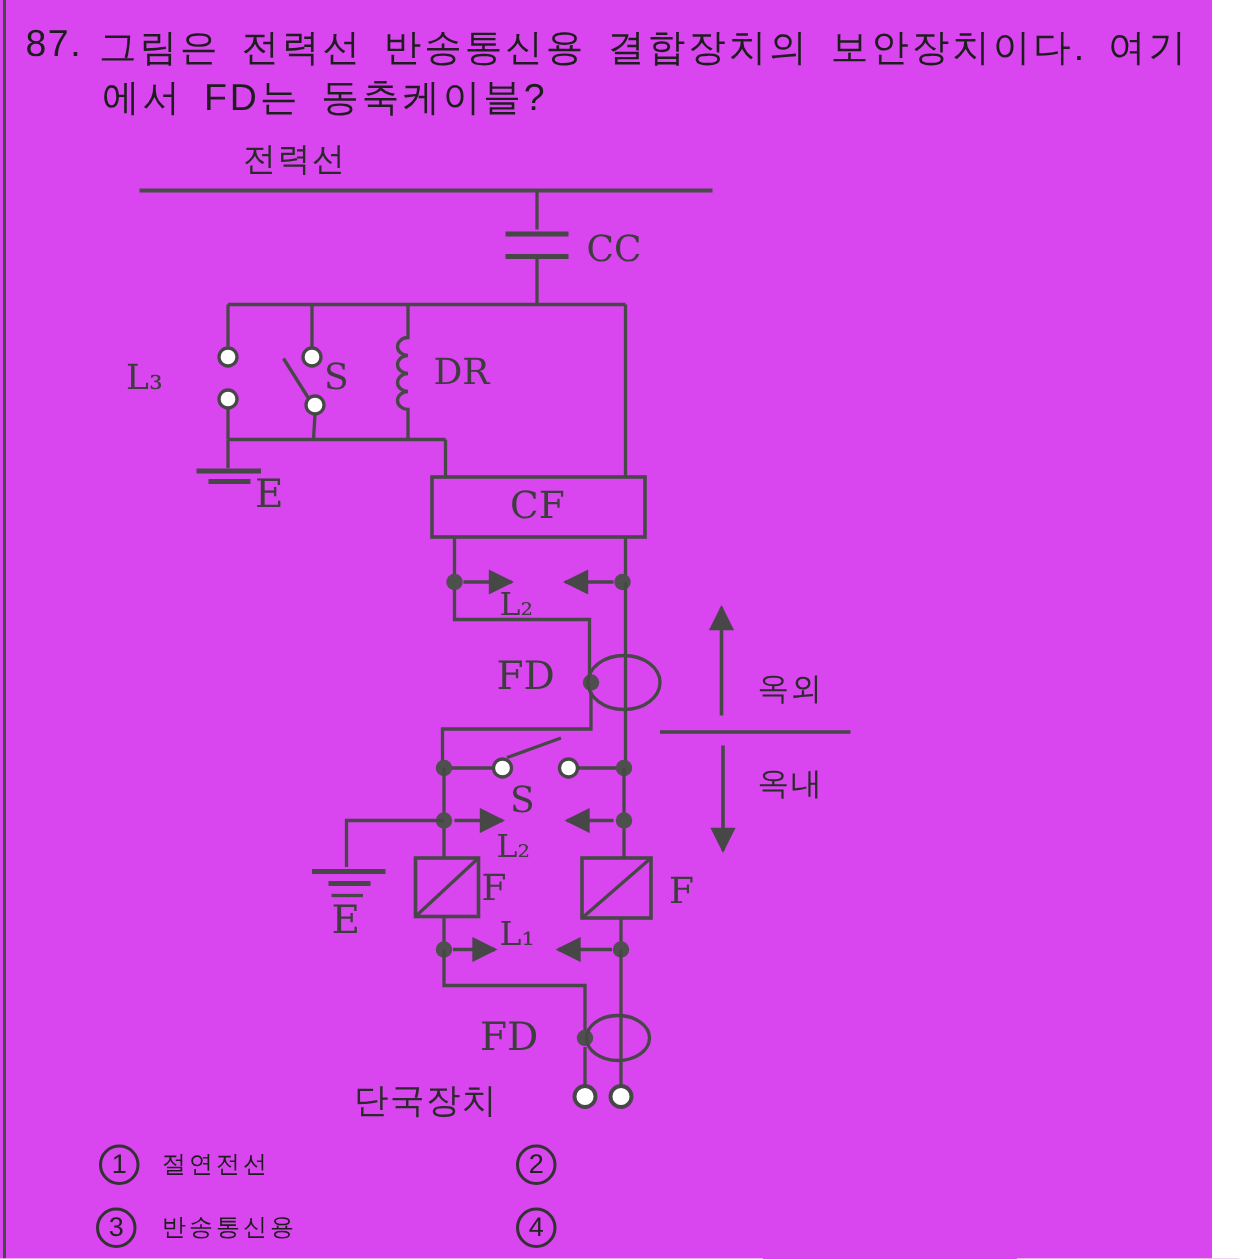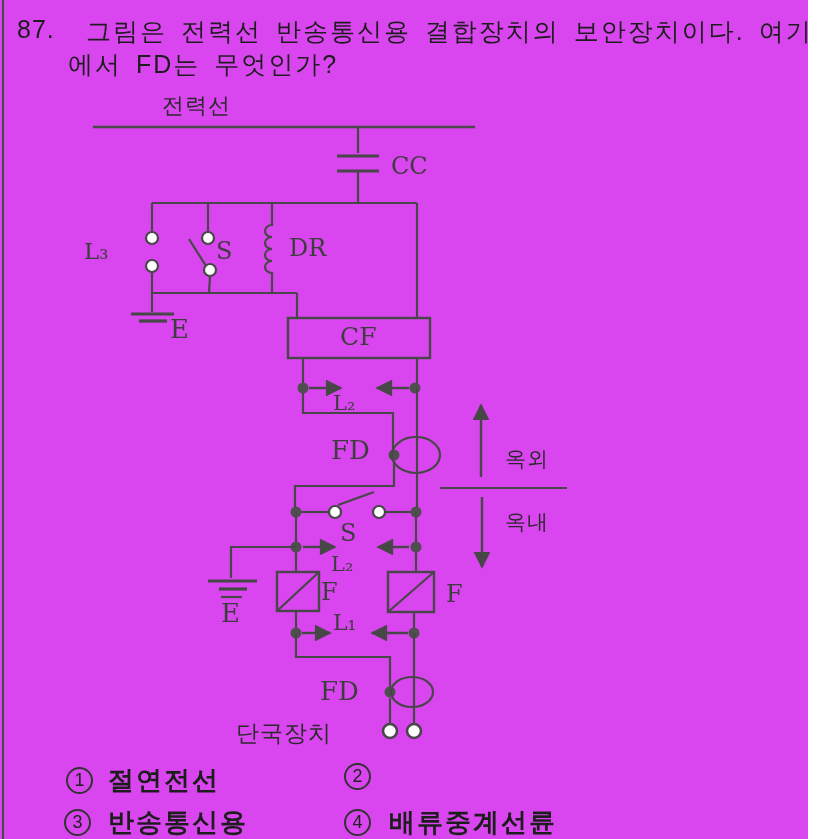--- a/index.html
+++ b/index.html
@@ -14,21 +14,21 @@
   .page-border{
     position:absolute;left:2px;top:0;width:2px;height:839px;
     background:#4a4a4a;
   }
   .q-num{
     position:absolute;left:17px;top:15px;
     font-size:25px;letter-spacing:1px;color:#1d1d1d;white-space:nowrap;
   }
   .q-line1{
     position:absolute;left:66px;top:15px;
-    font-size:25px;letter-spacing:2px;word-spacing:5px;white-space:nowrap;color:#1d1d1d;margin-left:20px;
+    font-size:25px;letter-spacing:2px;word-spacing:5px;white-space:nowrap;color:#1d1d1d;
   }
   .q-line2{
     position:absolute;left:68px;top:48px;
     font-size:25px;letter-spacing:2px;word-spacing:5px;white-space:nowrap;color:#1d1d1d;
   }
   svg.diagram{position:absolute;left:0;top:0;}
   .wire{stroke:#474747;stroke-width:2.2;fill:none;stroke-linecap:butt;}
   .wire-thick{stroke:#474747;stroke-width:3.2;fill:none;}
   .wire-pwr{stroke:#4a4a4a;stroke-width:2.6;fill:none;}
   .box{stroke:#474747;stroke-width:2.4;fill:none;}
@@ -38,35 +38,35 @@
   .arrow{stroke:#474747;stroke-width:2.4;fill:none;}
   .lbl-serif{font-family:"DejaVu Serif",serif;fill:#3d3d3d;}
   .lbl-kr{font-family:"Liberation Sans",sans-serif;fill:#2a2a2a;letter-spacing:1px;}
   .option{position:absolute;display:flex;align-items:center;}
   .opt-badge{
     box-sizing:border-box;
     width:27px;height:27px;border:2px solid #333333;border-radius:50%;
     display:flex;align-items:center;justify-content:center;
     font-size:18px;color:#222222;flex:0 0 auto;
   }
-  .opt-label{font-size:26px;letter-spacing:2px;color:#1d1d1d;white-space:nowrap;font-weight:bold;}
+  .opt-label{font-size:16px;letter-spacing:2px;color:#1d1d1d;white-space:nowrap;}
   .opt-1{left:66px;top:763px;gap:15px;}
   .opt-2{left:344px;top:763px;gap:18px;}
   .opt-3{left:64px;top:805px;gap:17px;}
   .opt-4{left:344px;top:805px;gap:18px;}
 </style>
 </head>
 <body>
 
 <div class="page">
   <div class="page-border"></div>
 
   <div class="q-num">87.</div>
   <div class="q-line1">그림은 전력선 반송통신용 결합장치의 보안장치이다. 여기</div>
-  <div class="q-line2">에서 FD는 무엇인가?</div>
+  <div class="q-line2">에서 FD는 동축케이블?</div>
 
   <svg class="diagram" width="826" height="839" viewBox="0 0 826 839">
     <defs>
       <marker id="arr" viewBox="0 0 10 10" refX="9" refY="5" markerWidth="9" markerHeight="7" orient="auto">
         <path d="M0,0 L10,5 L0,10 z" fill="#474747"></path>
       </marker>
     </defs>
 
     <g>
 
@@ -205,15 +205,14 @@
   </div>
   <div class="option opt-2">
     <span class="opt-badge">2</span>
   </div>
   <div class="option opt-3">
     <span class="opt-badge">3</span>
     <span class="opt-label">반송통신용</span>
   </div>
   <div class="option opt-4">
     <span class="opt-badge">4</span>
-    <span class="opt-label">배류중계선륜</span>
   </div>
 </div>
 
 </body></html>

